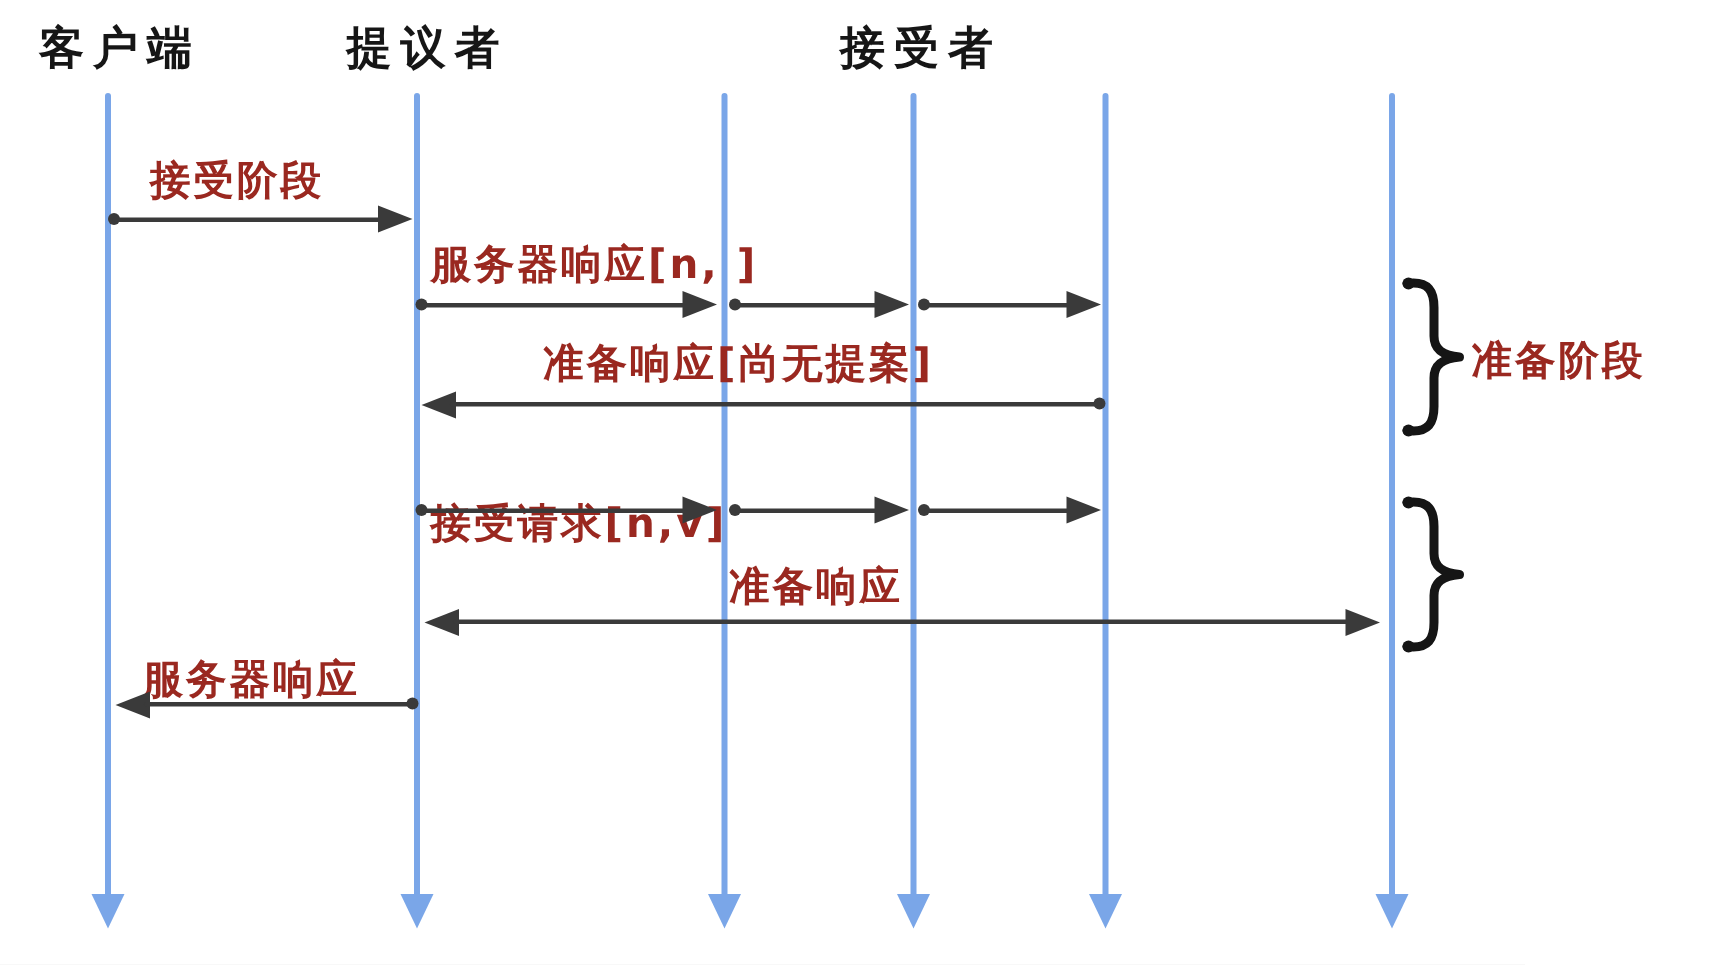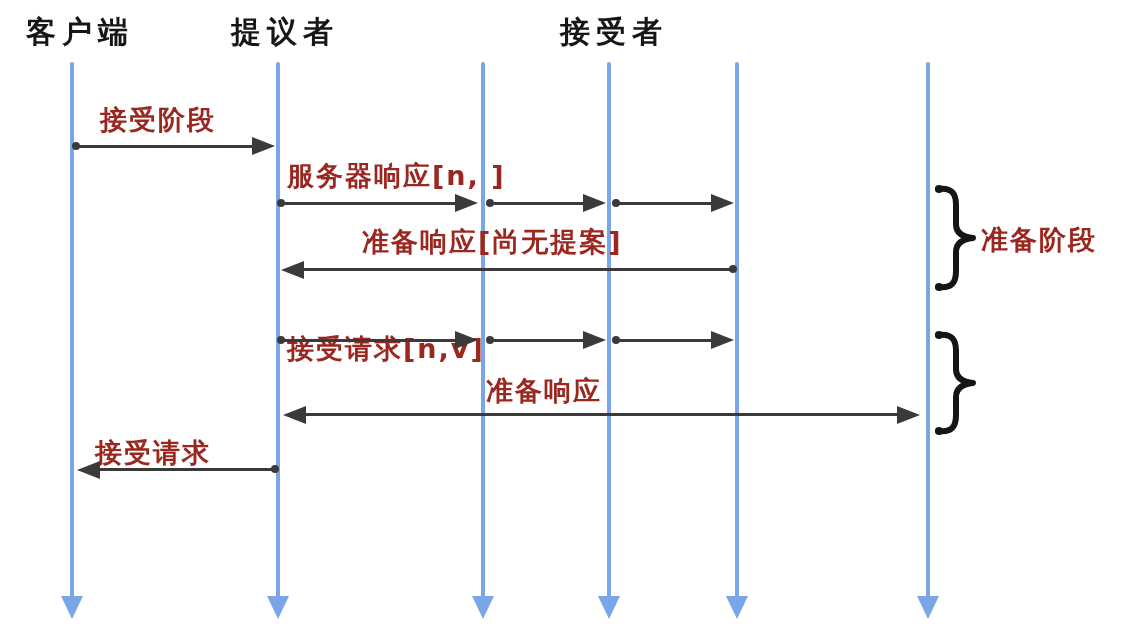--- a/index.html
+++ b/index.html
@@ -165,21 +165,21 @@
   </div>
 
   <div>
     <div class="msg-label" style="left:486px; top:373px;">准备响应</div>
     <div class="head-l" style="left:283px; top:406px;"></div>
     <div class="arrow-line" style="left:302px; top:413px; width:598px;"></div>
     <div class="head-r" style="left:897px; top:406px;"></div>
   </div>
 
   <div>
-    <div class="msg-label" style="left:95px; top:435px;">接受请求</div>
+    <div class="msg-label" style="left:95px; top:435px;">服务器响应</div>
     <div class="head-l" style="left:77px; top:461px;"></div>
     <div class="arrow-line" style="left:96px; top:468px; width:178px;"></div>
     <div class="dot" style="left:271px; top:465px;"></div>
   </div>
 
   <svg class="brace" style="left:933px; top:182px;" width="46" height="112" viewBox="0 0 46 112">
     <path d="M5,7 C20,5 23,13 23,23 L23,42 C23,51 29,55 40,56 C29,57 23,61 23,70 L23,89 C23,99 20,107 5,105" fill="none" stroke="currentColor" stroke-width="6" stroke-linecap="round" stroke-linejoin="round"></path>
     <circle cx="6" cy="7" r="4" fill="currentColor"></circle>
     <circle cx="6" cy="105" r="4" fill="currentColor"></circle>
   </svg>

